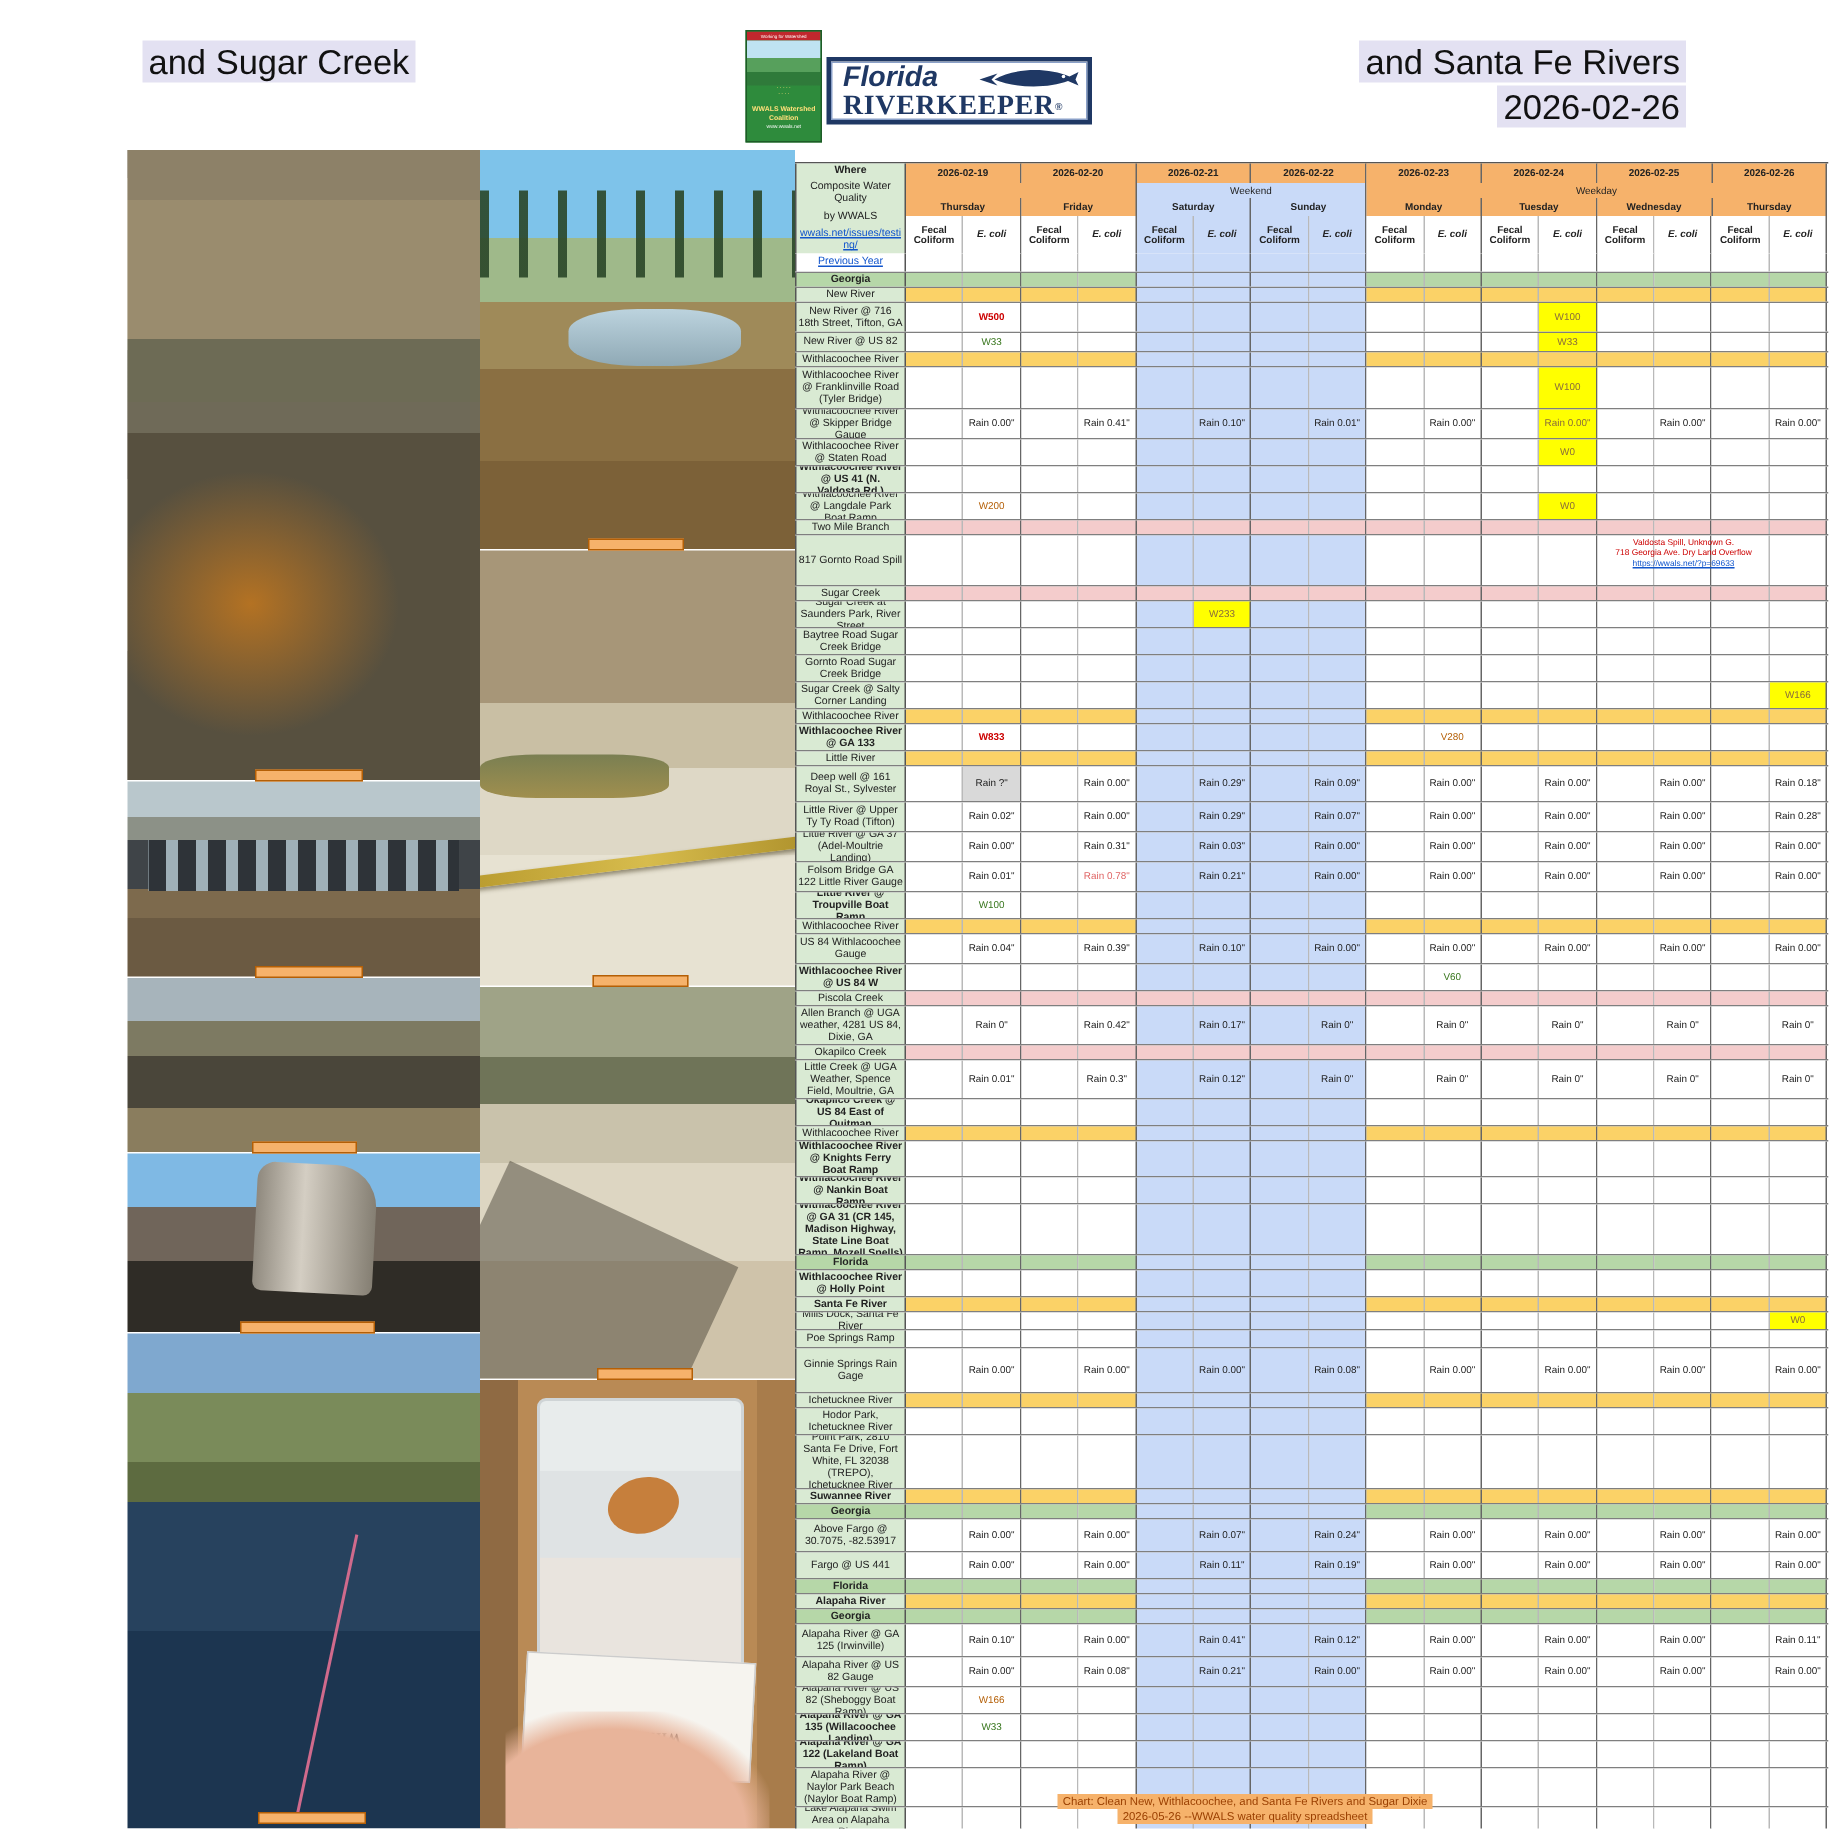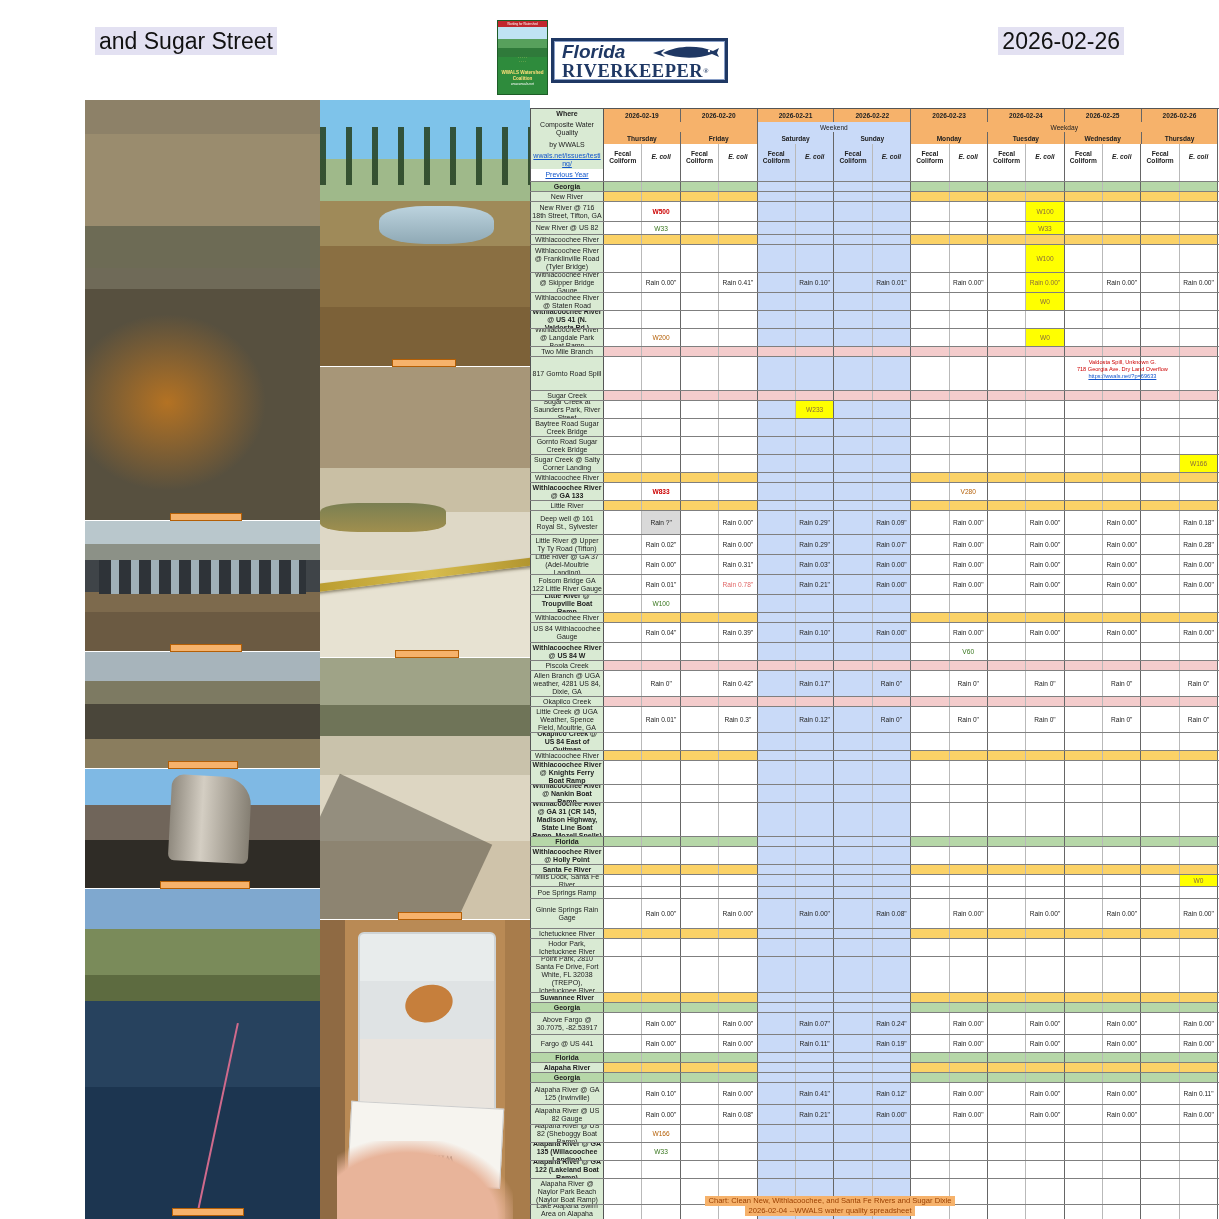--- a/index.html
+++ b/index.html
@@ -76,23 +76,24 @@
   .note{position:absolute;text-align:center;font-size:5.6px;line-height:7px;color:#cc0000;z-index:4;white-space:nowrap;}
   .note .nl{display:block;}
   
   #chart-caption{left:702px;top:1196px;width:256px;text-align:center;font-size:7.6px;line-height:10px;color:#9a3f00;z-index:8;}
   #chart-caption span{background:#f6b26b;padding:0 3px;display:inline-block;}
 </style>
 </head>
 <body>
 
 <div class="abs title" style="left:95px;top:26px;">
-  <div><span>and Sugar Street</span></div>
+  <div><span>and Sugar Creek</span></div>
 </div>
 <div class="abs title t-right" style="right:95px;top:26px;">
+  <div><span>and Santa Fe Rivers</span></div>
   <div><span>2026-02-26</span></div>
 </div>
 
 <div class="abs wwals-logo">
   <div class="wwals-band">Working for Watershed Conservation</div>
   <div class="wwals-scene"></div>
   <div class="wwals-name">WWALS</div>
   <div class="wwals-sub">· · · · ·<br>· · · ·</div>
   <div class="wwals-coal">WWALS Watershed Coalition</div>
   <div class="wwals-url">www.wwals.net</div>
@@ -1732,14 +1733,14 @@
       <div class="dc e" style="background: rgb(255, 255, 255);"></div>
       <div class="dc" style="background: rgb(255, 255, 255);"></div>
       <div class="dc e" style="background: rgb(255, 255, 255);"></div>
       <div class="dc" style="background: rgb(255, 255, 255);"></div>
       <div class="dc e" style="background: rgb(255, 255, 255);"></div>
     </div>
   </div>
 
 <div id="chart-caption" class="abs">
   <div><span>Chart: Clean New, Withlacoochee, and Santa Fe Rivers and Sugar Dixie</span></div>
-  <div><span>2026-02-04 --WWALS water quality spreadsheet</span></div>
+  <div><span>2026-05-26 --WWALS water quality spreadsheet</span></div>
 </div>
 
 </body></html>

